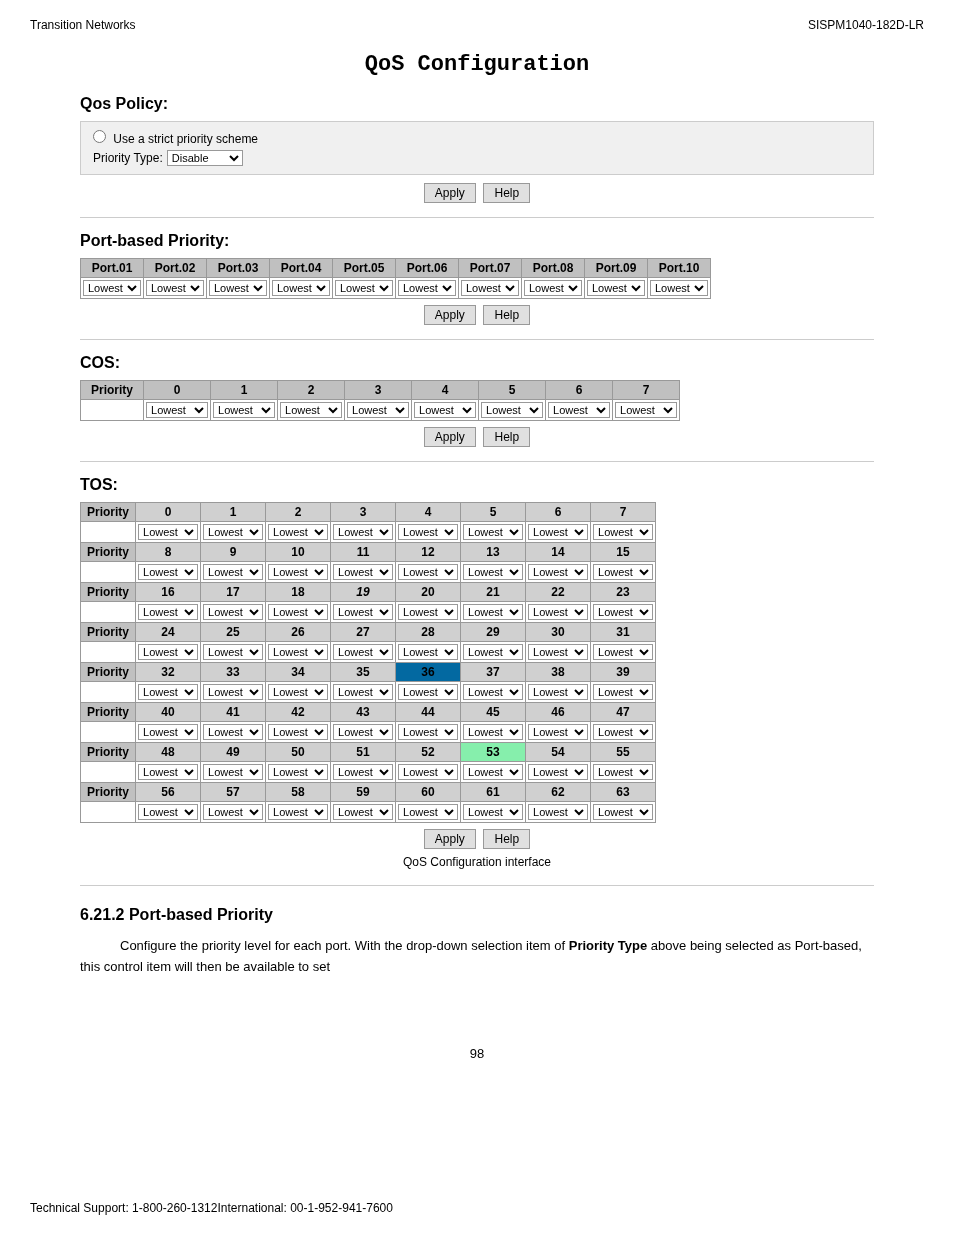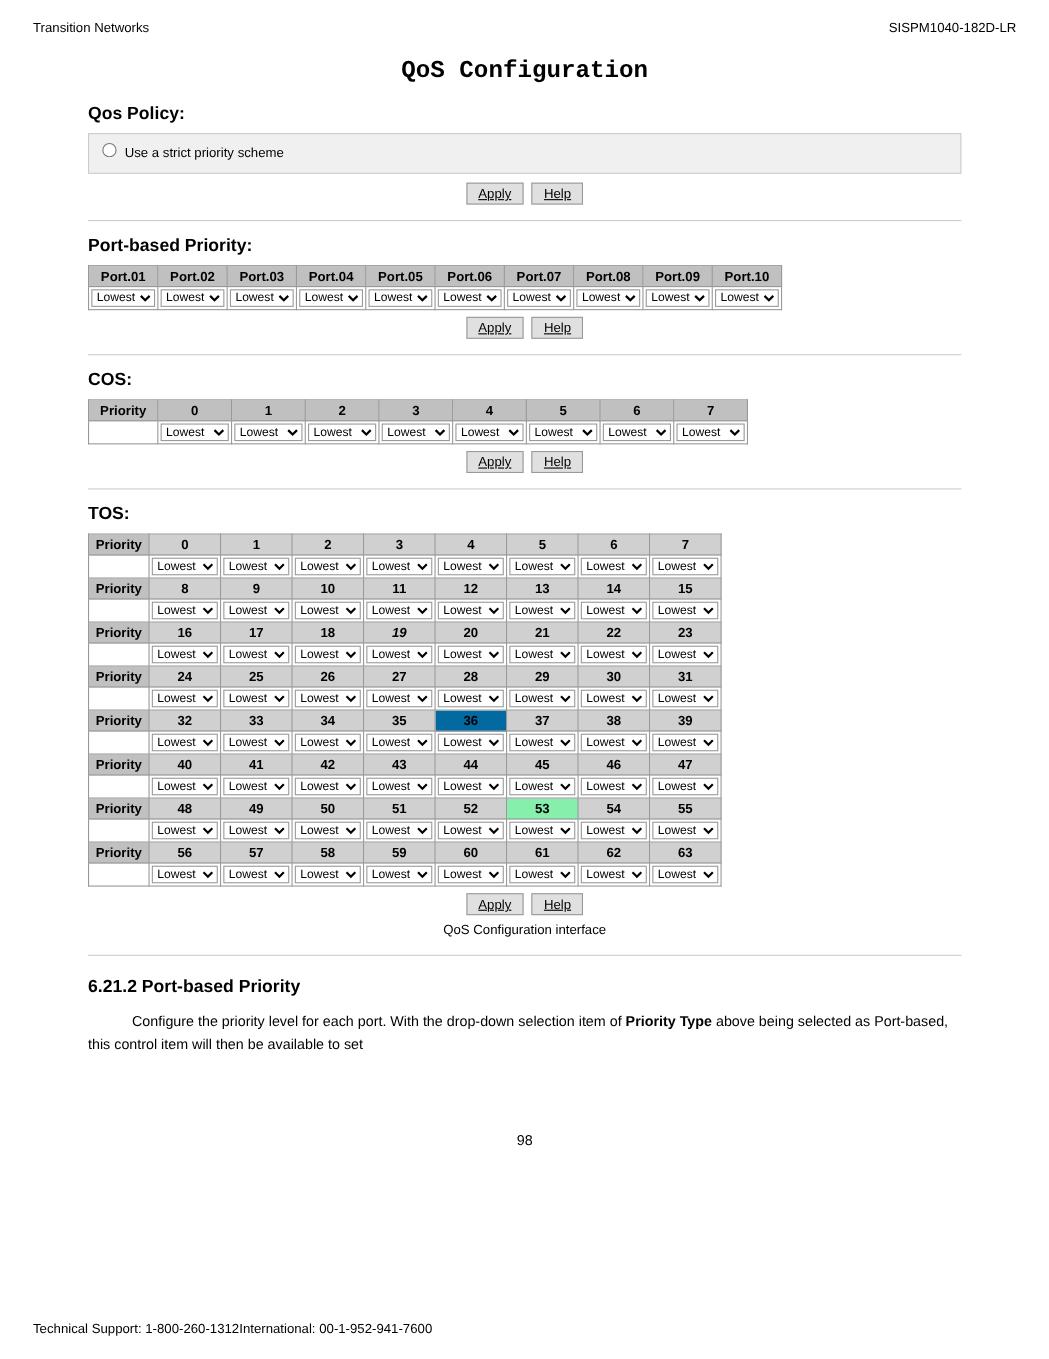--- a/index.html
+++ b/index.html
@@ -60,21 +60,20 @@
       text-align: center;
       margin: 6px 0;
     }
     button.apply-btn, button.help-btn {
       font-size: 12px;
       padding: 2px 10px;
       border: 1px solid #999;
       background: #e0e0e0;
       cursor: pointer;
       margin: 0 2px;
-      text-decoration: underline;
     }
     hr.divider {
       border: none;
       border-top: 1px solid #ccc;
       margin: 14px 0;
     }
     
     .port-table {
       border-collapse: collapse;
       font-size: 12px;
@@ -198,20 +197,29 @@
 <div class="page-title">QoS Configuration</div>
 
 <div class="main-content">
 
   <div class="section-title">Qos Policy:</div>
   <div class="policy-box">
     <label>
       <input type="radio" name="policy" style="">
       <span>Use a strict priority scheme</span>
     </label>
+    <div class="priority-type-row">
+      <span>Priority Type:</span>
+      <select>
+        <option>Disable</option>
+        <option>Port-based</option>
+        <option>COS</option>
+        <option>TOS</option>
+      </select>
+    </div>
   </div>
   <div class="btn-row">
     <button class="apply-btn">Apply</button>
     <button class="help-btn">Help</button>
   </div>
 
   <hr class="divider">
 
   <div class="section-title">Port-based Priority:</div>
   <table class="port-table">

